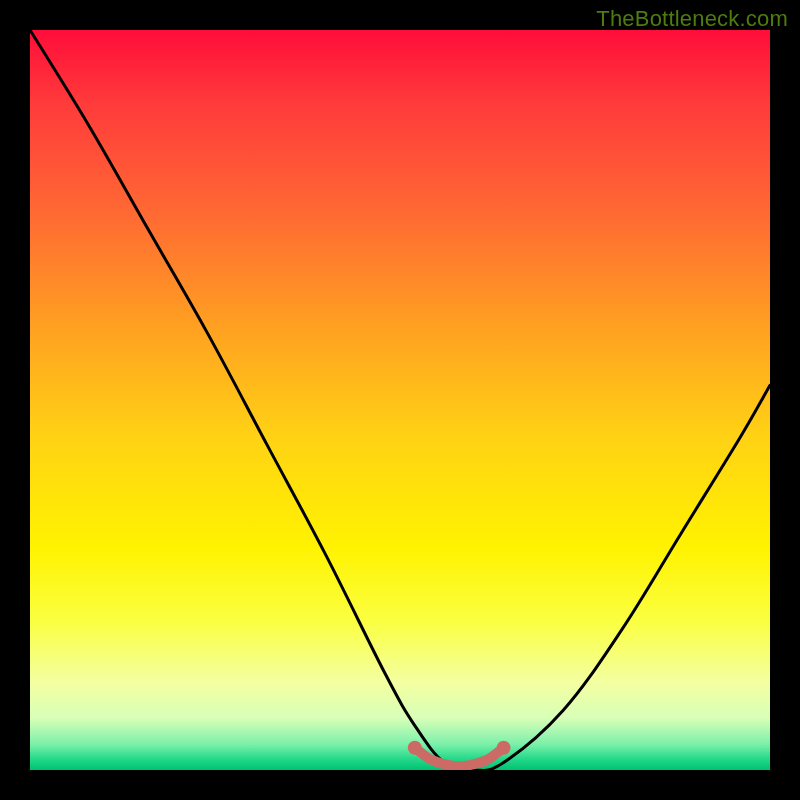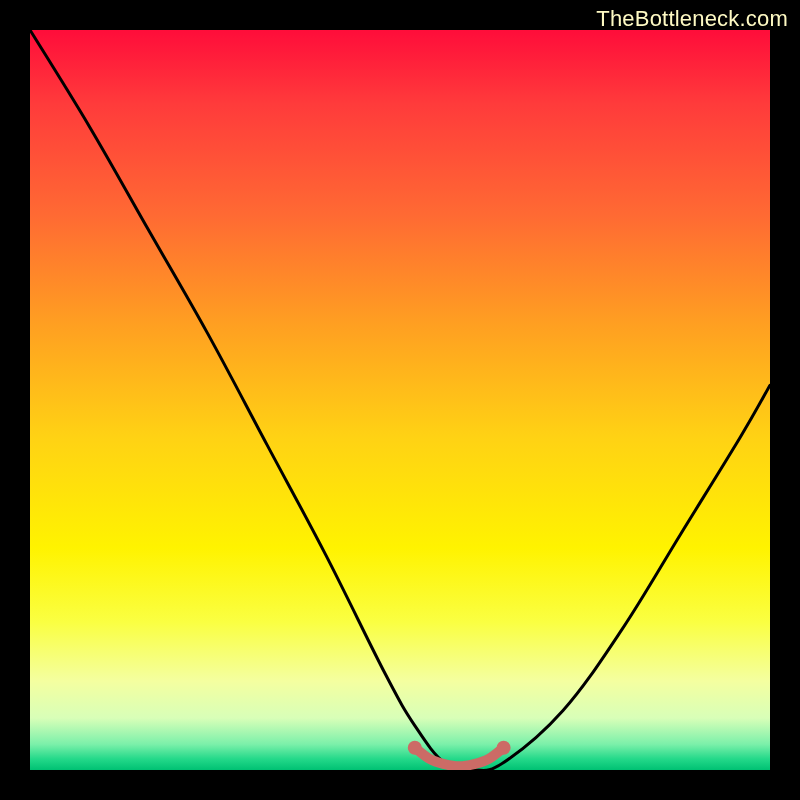--- a/index.html
+++ b/index.html
@@ -37,21 +37,21 @@
       #d8ffb8 93%,
       #7cf0aa 96.5%,
       #24d98a 98.5%,
       #00c173 100%
     );
   }
   .watermark {
     position: absolute;
     top: 6px;
     right: 12px;
-    color: #fef9c3;
+    color: #4d7c0f;
     font-size: 22px;
     font-weight: 500;
     letter-spacing: 0.2px;
   }
   svg.curve {
     position: absolute;
     top: 0;
     left: 0;
     width: 740px;
     height: 740px;

